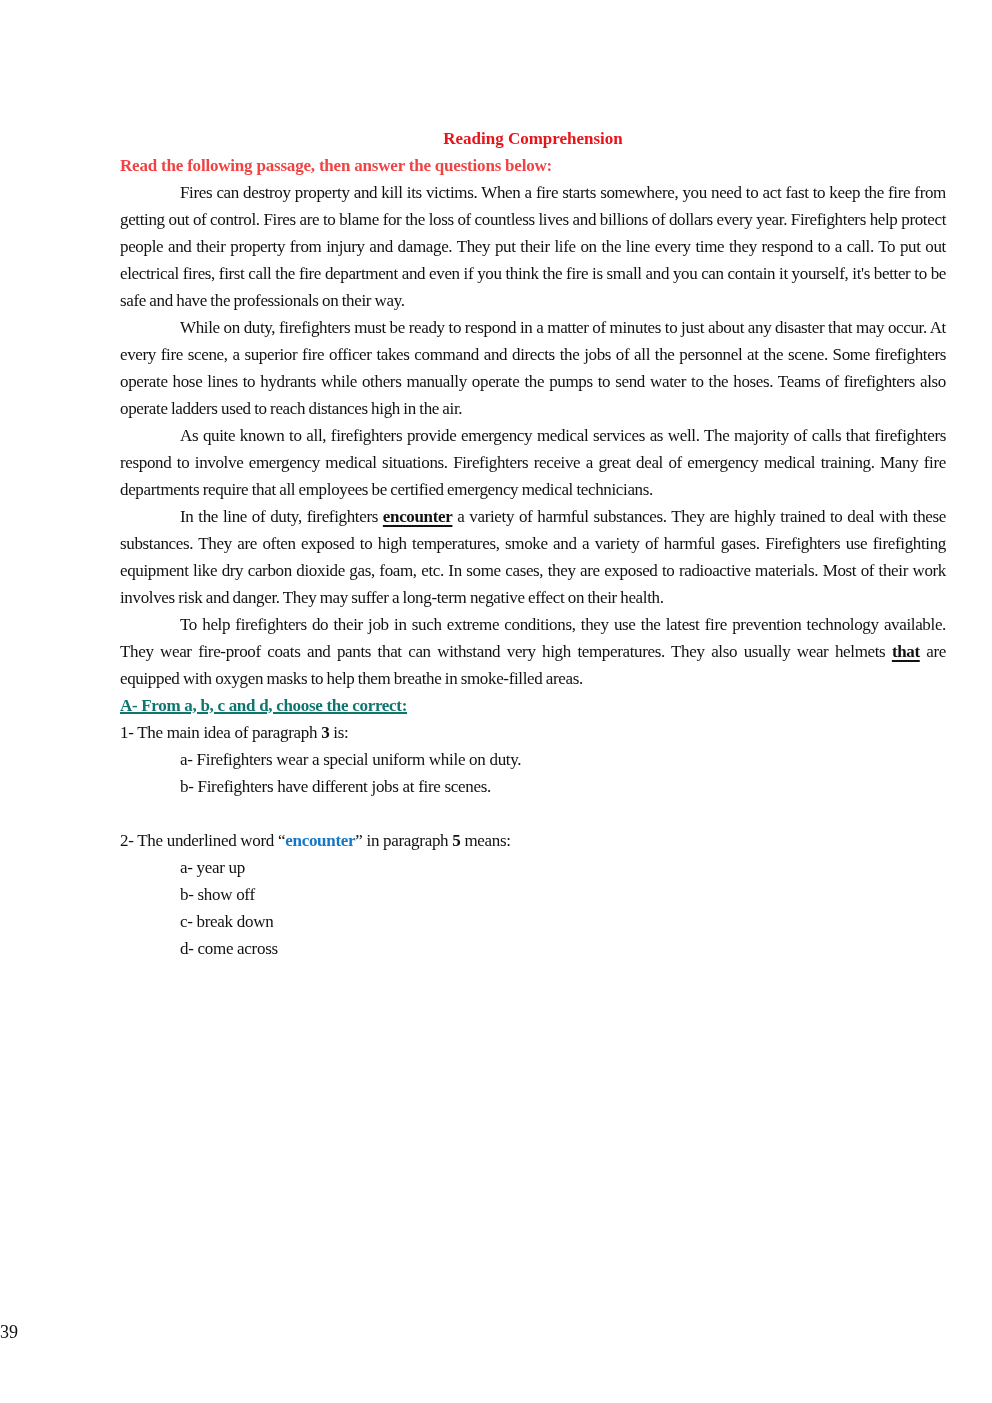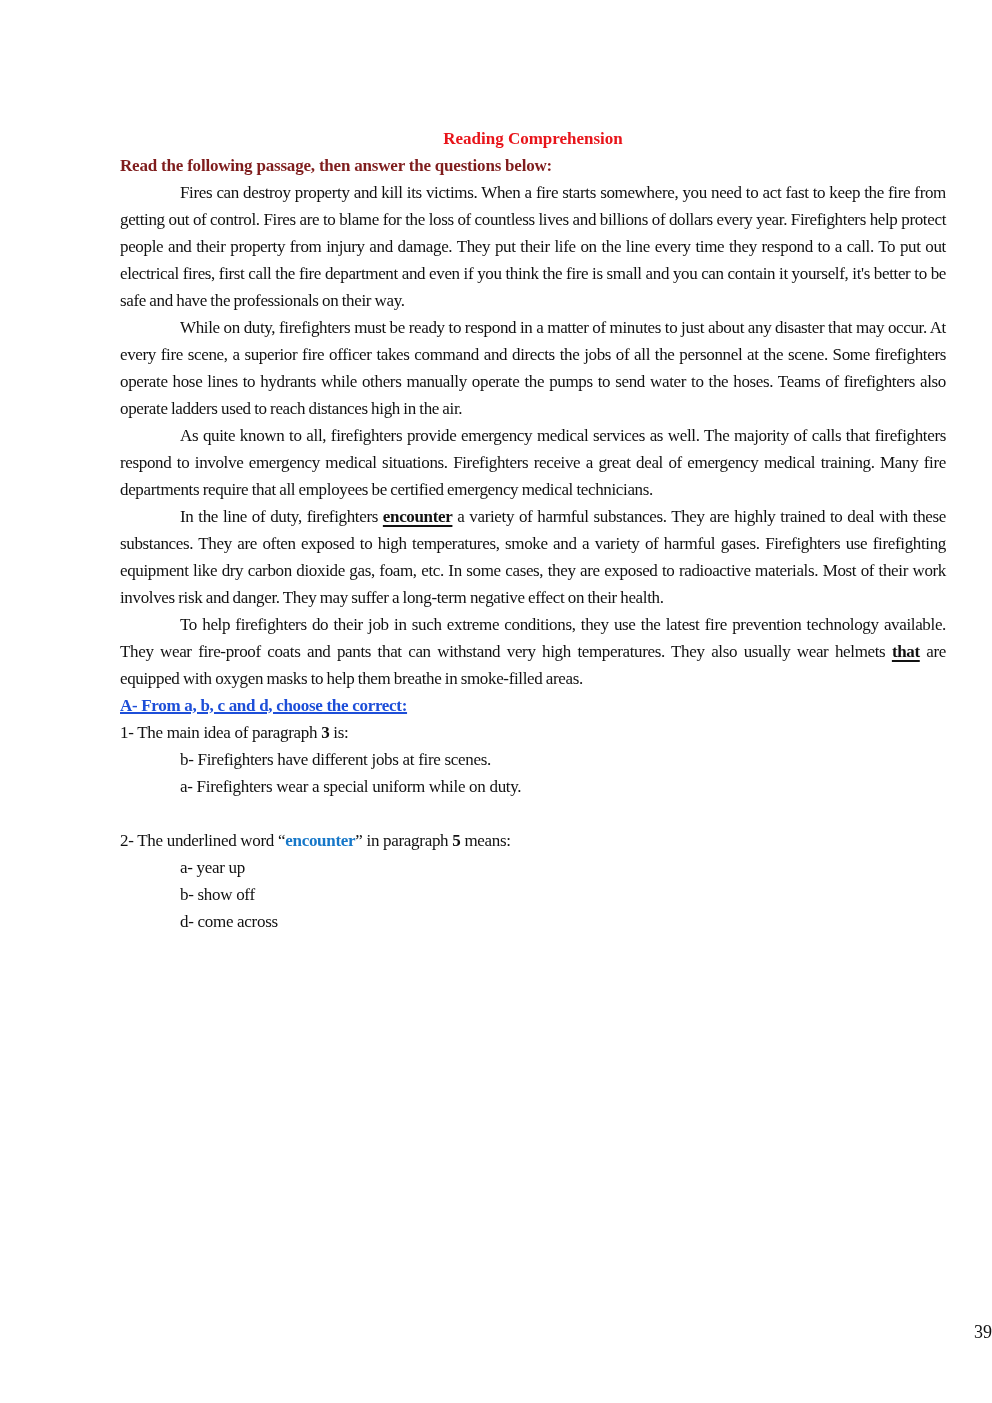--- a/index.html
+++ b/index.html
@@ -2,52 +2,53 @@
 <html><head>
 <meta charset="utf-8">
 <style>
   html, body { margin: 0; padding: 0; background: #ffffff; }
   body { width: 992px; height: 1403px; position: relative; overflow: hidden; }
   .page {
     position: absolute; left: 76px; top: 125px; width: 826px;
     font-family: "Liberation Serif", serif; font-size: 17px; line-height: 27px; color: #111; margin-left: 44px;
   }
   .title { text-align: center; color: #e8141a; font-weight: bold; height: 27px; }
-  .instr { color: #7f1d1d; font-weight: bold; letter-spacing: -0.2px; }
+  .instr { color: #ef4444; font-weight: bold; letter-spacing: -0.2px; }
   p.para { margin: 0; text-align: justify; text-indent: 60px; letter-spacing: -0.35px; word-spacing: -0.5px; }
   .kw { font-weight: bold; text-decoration: underline; text-decoration-thickness: 2px; text-underline-offset: 3px; }
-  .section { color: #1d4ed8; font-weight: bold; text-decoration: underline; text-decoration-thickness: 2px; letter-spacing: -0.3px; }
+  .section { color: #0f766e; font-weight: bold; text-decoration: underline; text-decoration-thickness: 2px; letter-spacing: -0.3px; }
   .q { letter-spacing: -0.3px; }
   .opt { padding-left: 60px; letter-spacing: -0.3px; }
   .gap { height: 27px; }
   .blue { color: #1677c8; font-weight: bold; }
   .b { font-weight: bold; }
-  .pagenum { position: absolute; top: 1322px; left: 0; width: 992px; text-align: right;
+  .pagenum { position: absolute; top: 1322px; left: 0; width: 992px; text-align: left;
     font-family: "Liberation Serif", serif; font-size: 18px; color: #111; }
 </style>
 </head>
 <body>
 
 <div class="page">
   <div class="title">Reading Comprehension</div>
   <div class="instr">Read the following passage, then answer the questions below:</div>
 
   <p class="para">Fires can destroy property and kill its victims. When a fire starts somewhere, you need to act fast to keep the fire from getting out of control.  Fires are to blame for the loss of countless lives and billions of dollars every year. Firefighters help protect people and their property from injury and damage. They put their life on the line every time they respond to a call. To put out electrical fires, first call the fire department and even if you think the fire is small and you can contain it yourself, it's better to be safe and have the professionals on their way.</p>
   <p class="para">While on duty, firefighters must be ready to respond in a matter of minutes to just about any disaster that may occur. At every fire scene, a superior fire officer takes command and directs the jobs of all the personnel at the scene. Some firefighters operate hose lines to hydrants while others manually operate the pumps to send water to the hoses. Teams of firefighters also operate ladders used to reach distances high in the air.</p>
   <p class="para">As quite known to all, firefighters provide emergency medical services as well. The majority of calls that firefighters respond to involve emergency medical situations. Firefighters receive a great deal of emergency medical training. Many fire departments require that all employees be certified emergency medical technicians.</p>
   <p class="para"><span>In the line of duty, firefighters </span><span class="kw">encounter</span><span> a variety of harmful substances. They are highly trained to deal with these substances. They are often exposed to high temperatures, smoke and a variety of harmful gases. Firefighters use firefighting equipment like dry carbon dioxide gas, foam, etc. In some cases, they are exposed to radioactive materials. Most of their work involves risk and danger. They may suffer a long-term negative effect on their health.</span></p>
   <p class="para"><span>To help firefighters do their job in such extreme conditions, they use the latest fire prevention technology available. They wear fire-proof coats and pants that can withstand very high temperatures. They also usually wear helmets </span><span class="kw">that</span><span> are equipped with oxygen masks to help them breathe in smoke-filled areas.</span></p>
 
   <div class="section">A- From a, b, c and d, choose the correct:</div>
 
   <div class="q"><span>1- The main idea of paragraph </span><span class="b">3</span><span> is:</span></div>
+  <div class="opt">a- Firefighters wear a special uniform while on duty.</div>
   <div class="opt">b- Firefighters have different jobs at fire scenes.</div>
-  <div class="opt">a- Firefighters wear a special uniform while on duty.</div>
 
   <div class="gap"></div>
 
   <div class="q"><span>2- The underlined word “</span><span class="blue">encounter</span><span>” in paragraph </span><span class="b">5</span><span> means:</span></div>
   <div class="opt">a- year up</div>
   <div class="opt">b- show off</div>
+  <div class="opt">c- break down</div>
   <div class="opt">d- come across</div>
 </div>
 
 <div class="pagenum">39</div>
 
 </body></html>

